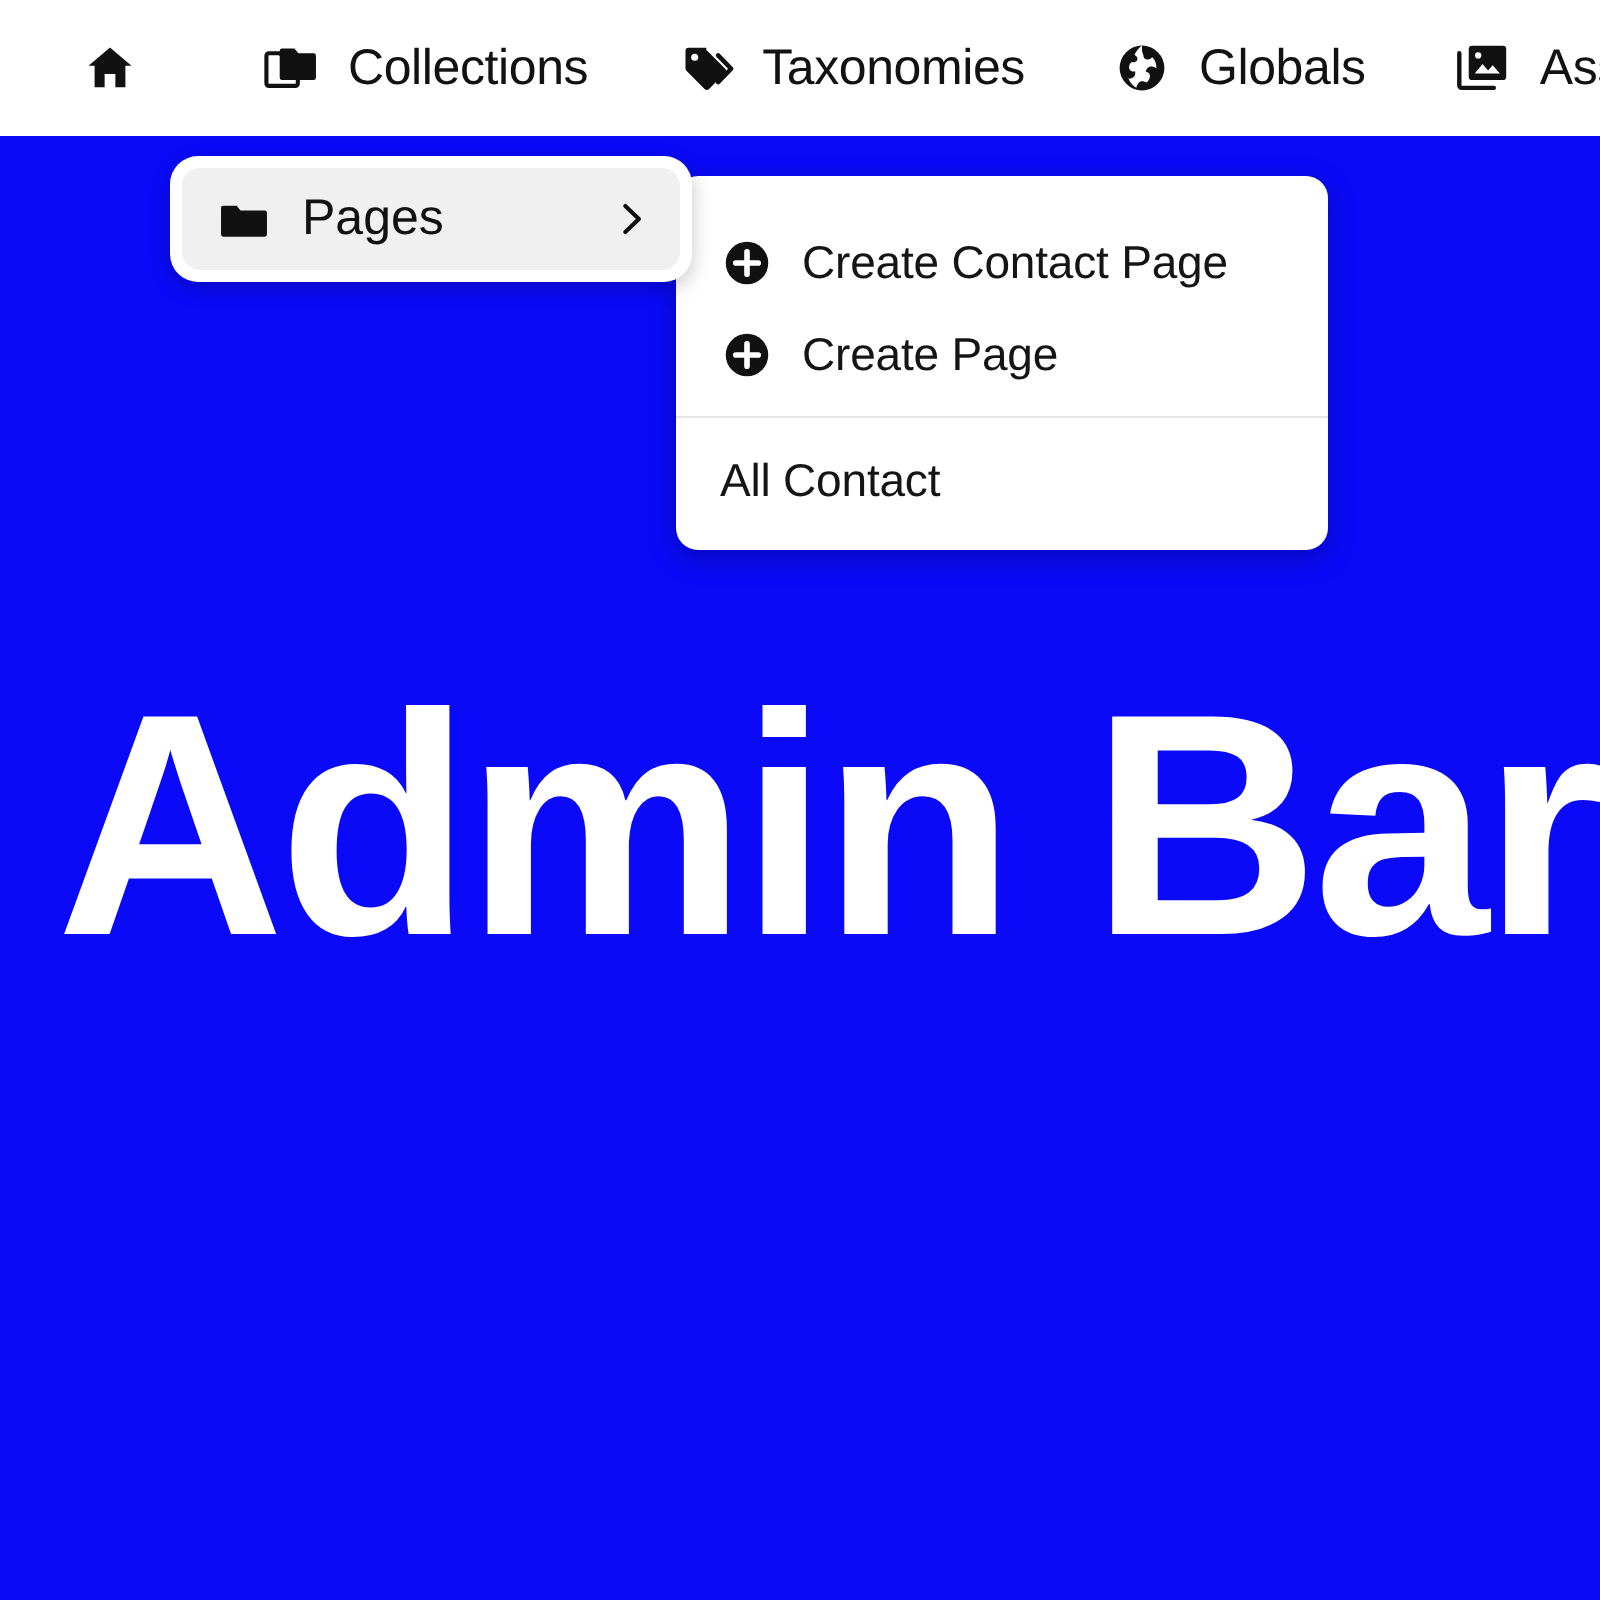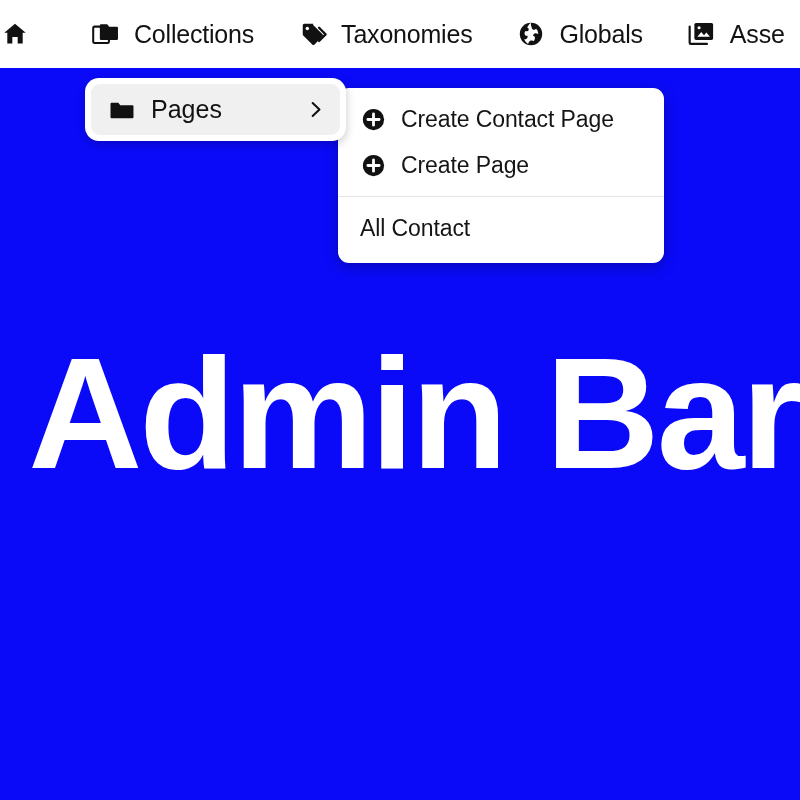--- a/index.html
+++ b/index.html
@@ -20,20 +20,21 @@
   
   .admin-bar {
     position: absolute;
     top: 0;
     left: 0;
     width: 800px;
     height: 68px;
     background: #ffffff;
     display: flex;
     align-items: center;
+    padding-left: 40px;
     white-space: nowrap;
     overflow: hidden;
     z-index: 30;
   }
 
   .nav-item {
     display: flex;
     align-items: center;
     height: 68px;
     margin-right: 44px;
@@ -113,21 +114,21 @@
 
   
   .dropdown {
     position: absolute;
     top: 88px;
     left: 338px;
     width: 326px;
     background: #ffffff;
     border-radius: 11px;
     box-shadow: 0 4px 14px rgba(0,0,0,0.25);
-    padding: 8px 0 10px 0;
+    padding: 20px 0 10px 0;
     z-index: 20;
   }
 
   .menu-item {
     display: flex;
     align-items: center;
     height: 46px;
     padding: 0 22px;
     cursor: pointer;
   }

